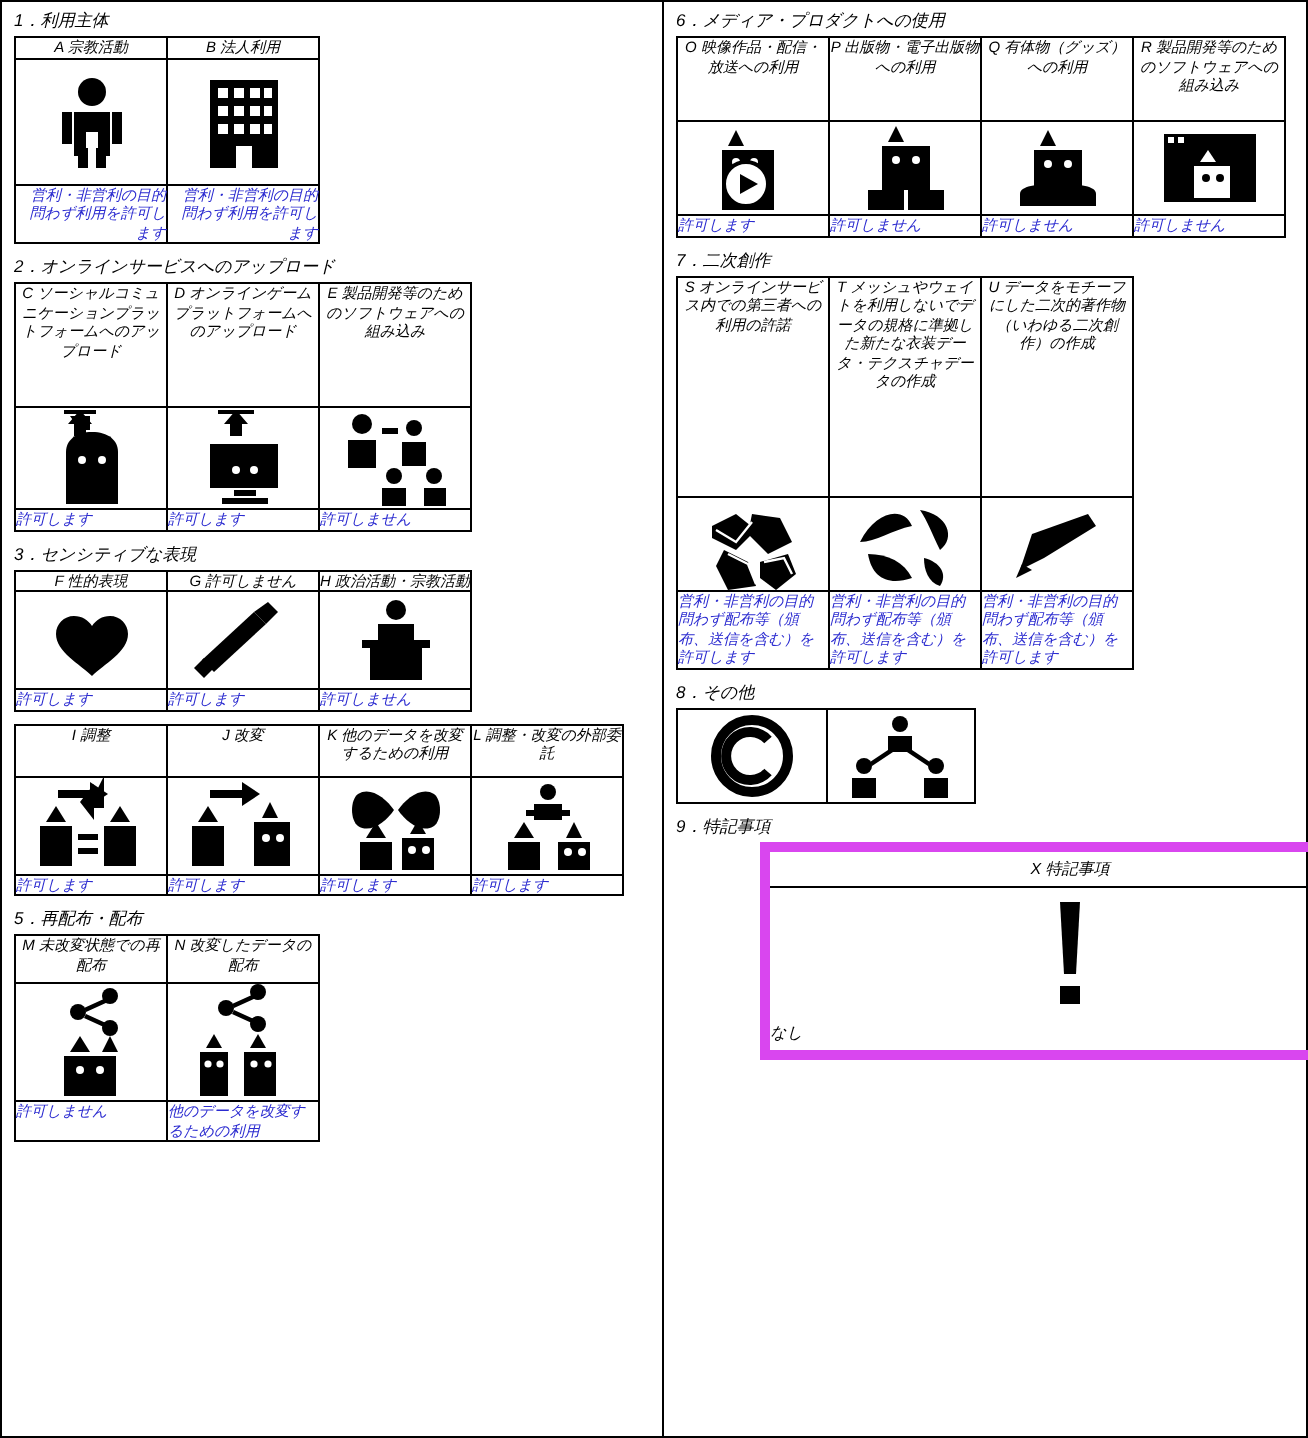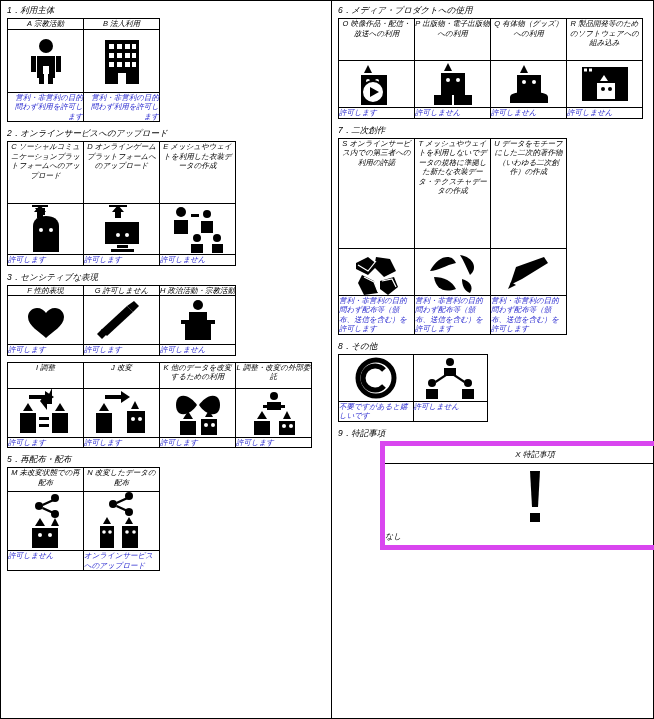--- a/index.html
+++ b/index.html
@@ -96,21 +96,21 @@
         </table>
     </div>
 
     <div class="sec">
       <div class="sec-title">2．オンラインサービスへのアップロード</div>
       <table class="grid" style="width:225px">
         <tbody>
             <tr style="height:62px">
           <td style="width:75px" class="hdr">C ソーシャルコミュニケーションプラットフォームへのアップロード</td>
           <td style="width:75px" class="hdr">D オンラインゲームプラットフォームへのアップロード</td>
-          <td style="width:75px" class="hdr">E メッシュやウェイトを利用した衣装データの作成</td>
+          <td style="width:75px" class="hdr">E 製品開発等のためのソフトウェアへの組み込み</td>
         </tr>
         <tr>
           <td class="art">
             <div class="icwrap">
               <svg width="62" height="50" viewBox="0 0 62 50">
                     <rect width="62" height="50" fill="#fff"></rect>
                     <path d="M20 4h10v7h6l-11 0 0 0z" fill="#000"></path>
                     <path d="M25 1l6 7h-3v6h-6V8h-3z" fill="#000"></path>
                     <rect x="17" y="1" width="16" height="2" fill="#000"></rect>
                     <path d="M22 20l4-8 4 8z" fill="#000"></path>
@@ -336,21 +336,21 @@
                     <path d="M34 32l4-7 4 7z" fill="#000"></path>
                     <path d="M31 34h16v22H31z" fill="#000"></path>
                     <circle cx="36" cy="40" r="1.8" fill="#fff"></circle>
                     <circle cx="43" cy="40" r="1.8" fill="#fff"></circle>
                   </svg>
             </div>
           </td>
         </tr>
         <tr>
           <td class="perm">許可しません</td>
-          <td class="perm">オンラインサービスへのアップロード</td>
+          <td class="perm">他のデータを改変するための利用</td>
         </tr>
       </tbody>
         </table>
     </div>
   </div>
 
   <div class="col colR">
 
     <div class="sec">
       <div class="sec-title">6．メディア・プロダクトへの使用</div>
@@ -502,24 +502,20 @@
                     <circle cx="31" cy="7" r="4" fill="#000"></circle>
                     <path d="M25 13h12v8H25z" fill="#000"></path>
                     <circle cx="13" cy="28" r="4" fill="#000"></circle>
                     <path d="M7 34h12v10H7z" fill="#000"></path>
                     <circle cx="49" cy="28" r="4" fill="#000"></circle>
                     <path d="M43 34h12v10H43z" fill="#000"></path>
                     <path d="M16 26l12-8 1 2-12 8zM46 26L34 18l-1 2 12 8z" fill="#000"></path>
                   </svg>
             </div>
           </td>
-        </tr>
-        <tr>
-          <td class="perm">不要ですがあると嬉しいです</td>
-          <td class="perm">許可しません</td>
         </tr>
       </tbody>
         </table>
     </div>
 
     <div class="sec">
       <div class="sec-title">9．特記事項</div>
       <div class="note-box" style="width:300px">
         <div class="note-hdr">X 特記事項</div>
         <div class="note-body">

